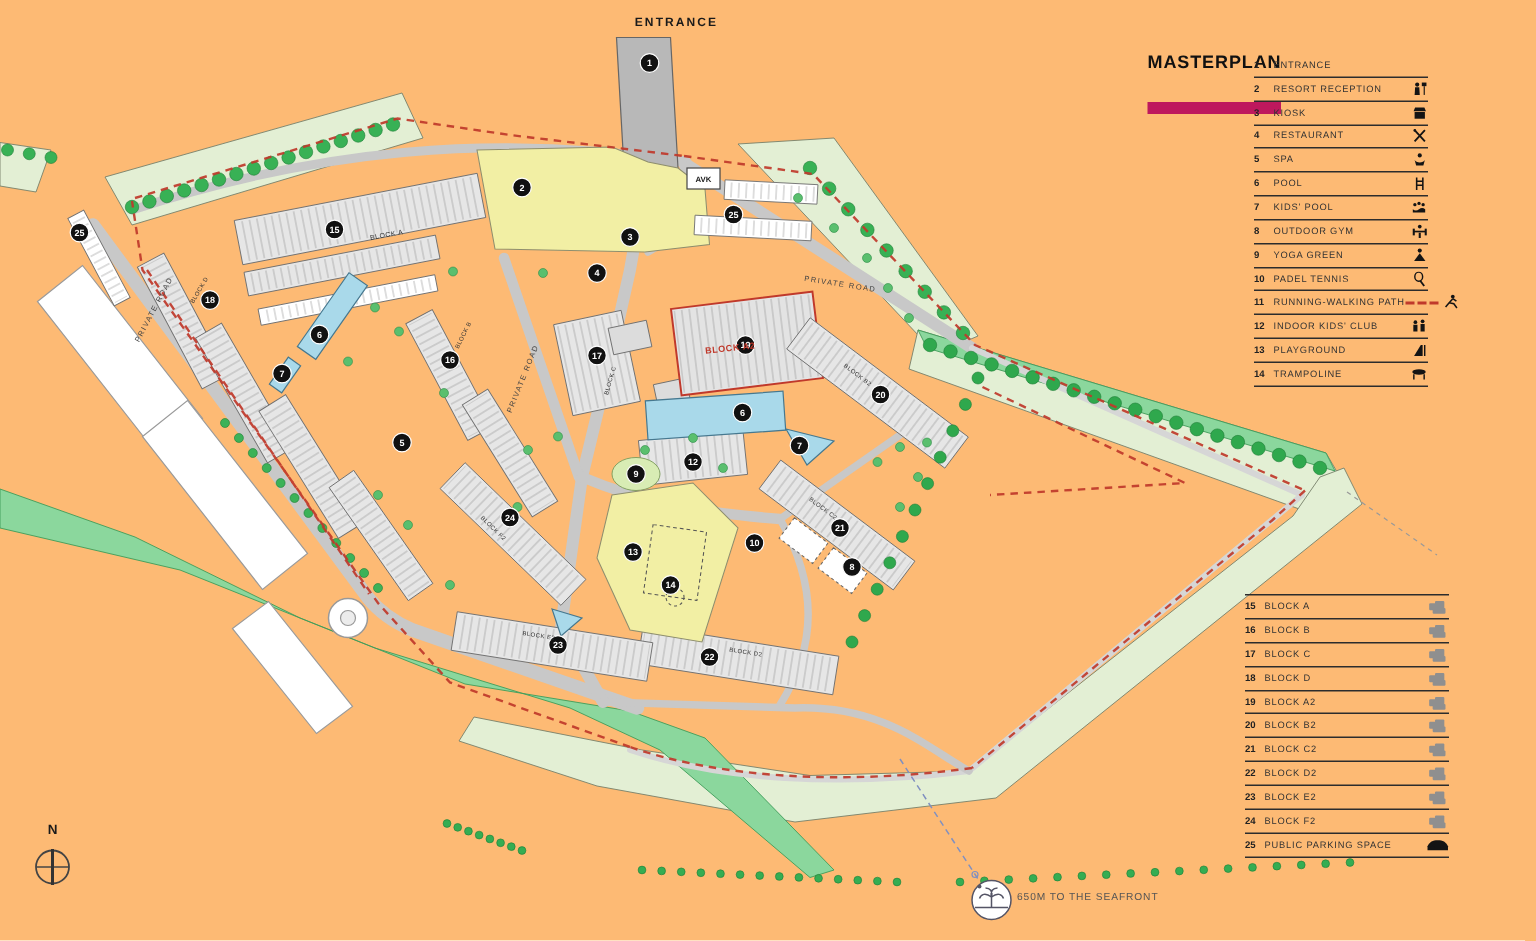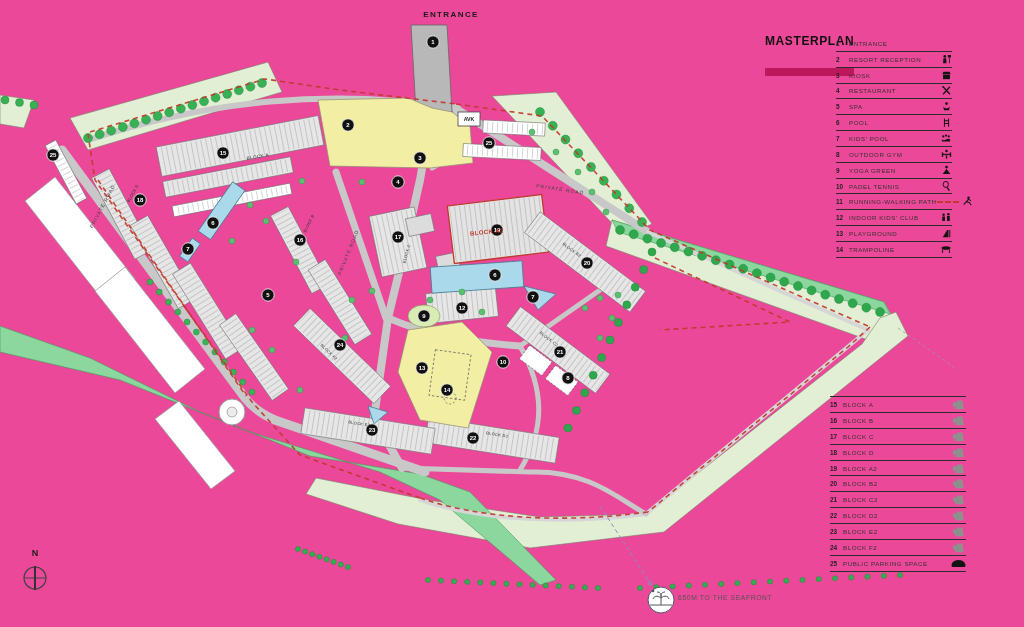--- a/index.html
+++ b/index.html
@@ -1,16 +1,16 @@
 <!DOCTYPE html>
 <html><head>
 <meta charset="utf-8">
 <style>
   html,body{margin:0;padding:0;background:#fff;}
-  .stage{position:relative;width:1024px;height:627px;background:#ec4899;overflow:hidden;
+  .stage{position:relative;width:1024px;height:627px;background:#fdba74;overflow:hidden;
          font-family:"Liberation Sans",sans-serif;}
   svg text{font-family:"Liberation Sans",sans-serif;}
 
   
   .pale{fill:#e3efd4;stroke:#77806a;stroke-width:.6;}
   .green{fill:#8bd79d;stroke:#3f9c59;stroke-width:.6;}
   .yellow{fill:#f2efa4;stroke:#8e8e6e;stroke-width:.7;}
   .road{stroke:#c8c8c8;fill:none;stroke-linecap:round;stroke-linejoin:round;}
   .roadl{stroke:#d6d6d6;fill:none;stroke-linecap:round;}
   .pool{fill:#a9d9ea;stroke:#46788f;stroke-width:.8;}

